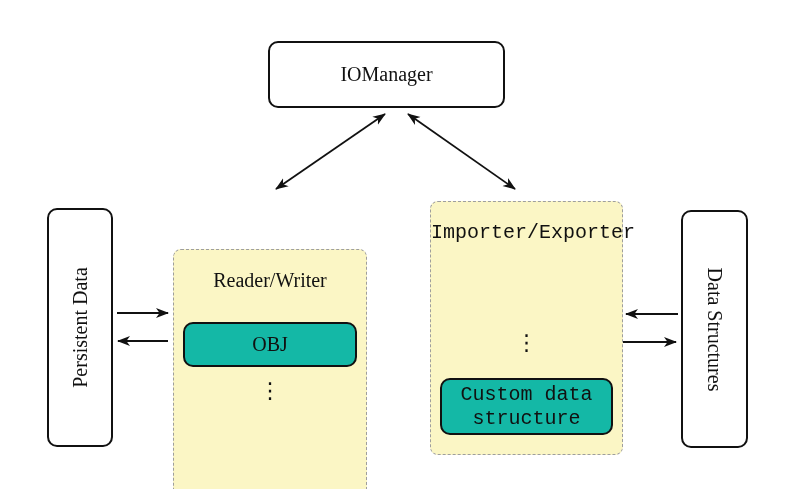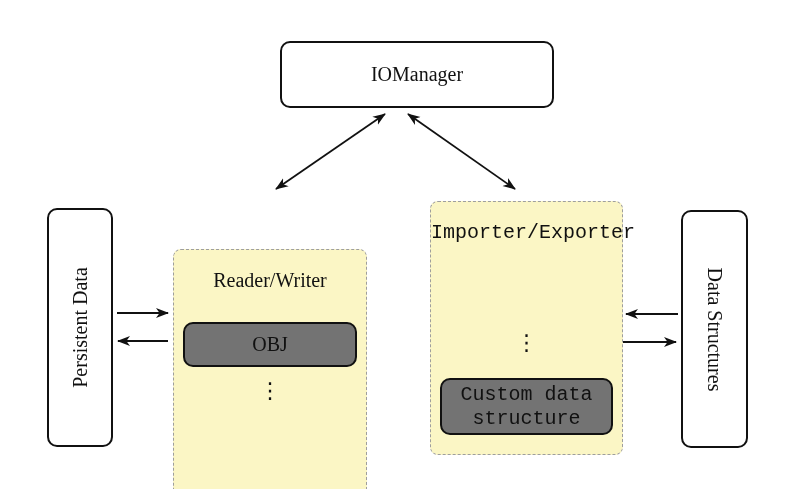--- a/index.html
+++ b/index.html
@@ -21,21 +21,21 @@
   }
   .solid-box {
     position: absolute;
     box-sizing: border-box;
     border: 2.6px solid #111111;
     border-radius: 10px;
     background: #ffffff;
     display: flex; align-items: center; justify-content: center;
     font-size: 20px;
   }
-  .io-box { left: 280px; top: 41px; width: 274px; height: 67px; }
+  .io-box { left: 268px; top: 41px; width: 237px; height: 67px; }
   .vbox-left  { left: 47px;  top: 208px; width: 66px; height: 239px; }
   .vbox-right { left: 681px; top: 210px; width: 67px; height: 238px; }
   .vtext { white-space: nowrap; font-size: 20px; }
   .vtext.ccw { transform: rotate(-90deg); }
   .vtext.cw  { transform: rotate(90deg); }
   .group {
     position: absolute;
     box-sizing: border-box;
     width: 194px; height: 254px;
     top: 201px;
@@ -50,21 +50,21 @@
     left: 0; right: 0; top: 19px;
     text-align: center;
     font-size: 20px;
   }
   .inner-box {
     position: absolute;
     box-sizing: border-box;
     left: 9px; right: 9px;
     border: 2.6px solid #111111;
     border-radius: 10px;
-    background: #737373;
+    background: #14b8a6;
     display: flex; align-items: center; justify-content: center;
     text-align: center;
     font-size: 20px;
     line-height: 1.18;
     white-space: pre-line;
   }
   .inner-top    { top: 72px;  height: 45px; }
   .inner-bottom { top: 176px; height: 57px; }
   .dots {
     position: absolute;

